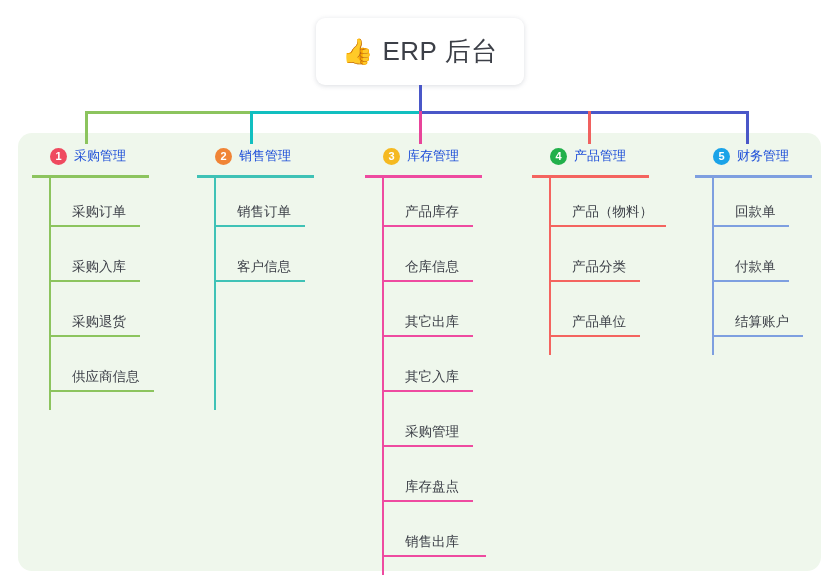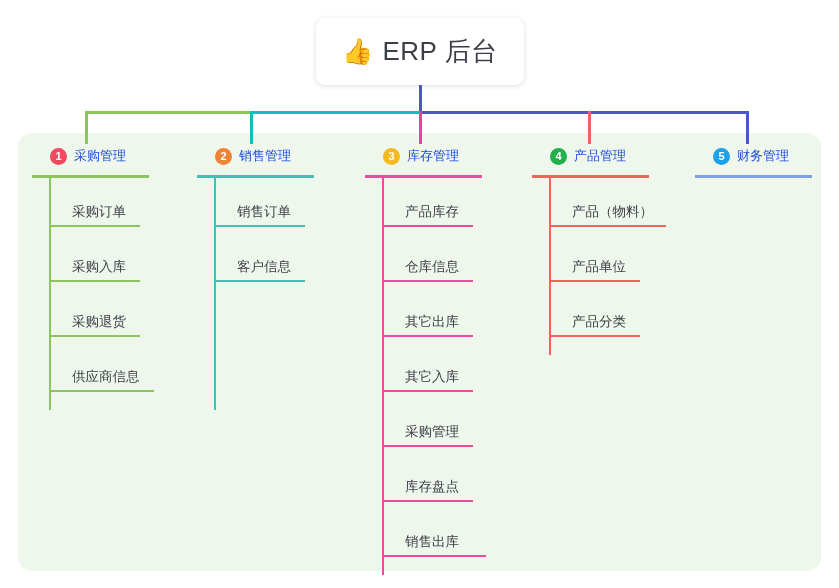--- a/index.html
+++ b/index.html
@@ -256,31 +256,46 @@
           <span class="col-title">产品管理</span>
         </div>
         <div class="col-rule" style="width: 117px; background: rgb(244, 100, 95); margin-left: 2px;"></div>
         <div class="col-body">
           <div class="spine" style="height: 177px; background: rgb(244, 100, 95);"></div>
           <div class="leaf">
             <span class="leaf-label">产品（物料）</span>
             <div class="leaf-rule" style="width: 116px; background: rgb(244, 100, 95);"></div>
           </div>
           <div class="leaf">
+            <span class="leaf-label">产品分类</span>
+            <div class="leaf-rule" style="width: 90px; background: rgb(244, 100, 95);"></div>
+          </div>
+          <div class="leaf">
             <span class="leaf-label">产品单位</span>
             <div class="leaf-rule" style="width: 90px; background: rgb(244, 100, 95);"></div>
           </div>
-          <div class="leaf">
-            <span class="leaf-label">产品分类</span>
-            <div class="leaf-rule" style="width: 90px; background: rgb(244, 100, 95);"></div>
-          </div>
         </div>
       </div>
       <div class="column" style="left: 693px;">
         <div class="col-head">
           <span class="col-badge" style="background: rgb(26, 163, 232);">5</span>
           <span class="col-title">财务管理</span>
         </div>
         <div class="col-rule" style="width: 117px; background: rgb(126, 159, 224); margin-left: 2px;"></div>
+        <div class="col-body">
+          <div class="spine" style="height: 177px; background: rgb(126, 159, 224);"></div>
+          <div class="leaf">
+            <span class="leaf-label">回款单</span>
+            <div class="leaf-rule" style="width: 76px; background: rgb(126, 159, 224);"></div>
+          </div>
+          <div class="leaf">
+            <span class="leaf-label">付款单</span>
+            <div class="leaf-rule" style="width: 76px; background: rgb(126, 159, 224);"></div>
+          </div>
+          <div class="leaf">
+            <span class="leaf-label">结算账户</span>
+            <div class="leaf-rule" style="width: 90px; background: rgb(126, 159, 224);"></div>
+          </div>
+        </div>
       </div>
     </div>
 
 </div>
 
 </body></html>

